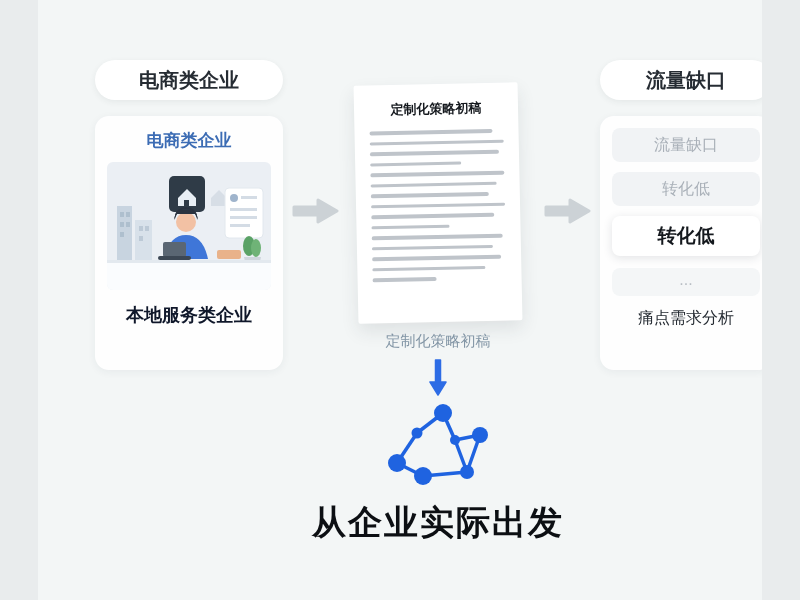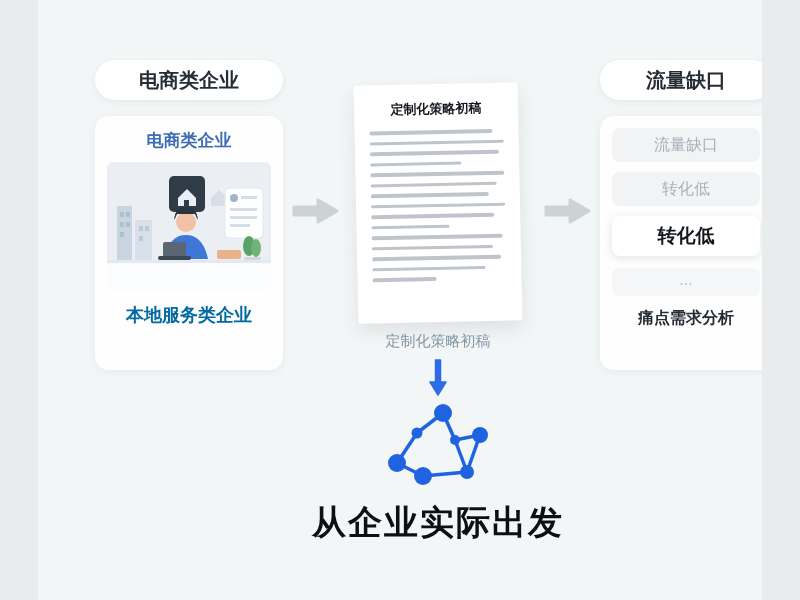--- a/index.html
+++ b/index.html
@@ -22,21 +22,21 @@
   .pill-left{left:57px;top:60px;width:188px;}
   .pill-right{left:562px;top:60px;width:172px;}
   
   .card{
     position:absolute;background:#fefefe;border-radius:14px;
     box-shadow:0 2px 8px rgba(40,50,60,.06);
   }
   .card-left{left:57px;top:116px;width:188px;height:254px;}
   .card-title{margin-top:13px;text-align:center;font-size:17px;font-weight:700;color:#3c6cb4;}
   .illustration{margin:10px 12px 0 12px;height:128px;border-radius:6px;overflow:hidden;}
-  .card-caption{margin-top:13px;text-align:center;font-size:18px;font-weight:700;color:#0369a1;}
+  .card-caption{margin-top:13px;text-align:center;font-size:18px;font-weight:700;color:#0f172a;}
   
   .document{
     position:absolute;left:318px;top:84px;width:164px;height:238px;
     background:#ffffff;box-shadow:0 8px 18px rgba(40,50,60,.10);
     transform:rotate(-1.2deg);border-radius:2px;
   }
   .doc-title{margin-top:16px;text-align:center;font-size:13px;font-weight:700;color:#15191e;}
   .doc-lines{margin:12px 15px 0 15px;}
   .doc-lines div{height:3.5px;background:#bfc4ca;border-radius:2px;margin-bottom:7px;}
   .doc-lines div:nth-child(1){width:92%;}
@@ -78,21 +78,21 @@
     background:#f1f3f5;color:#a9b0b8;font-size:16px;height:34px;line-height:34px;
   }
   .item-bold{
     background:#ffffff;color:#14181d;font-size:19px;font-weight:700;height:40px;line-height:40px;
     box-shadow:0 2px 10px rgba(40,50,60,.13);margin-bottom:12px;
   }
   .item-dots{
     background:#f4f6f7;color:#b8bec4;font-size:16px;height:28px;line-height:24px;
   }
   .right-caption{
-    margin-top:12px;text-align:center;font-size:16px;font-weight:700;color:#262c33;
+    margin-top:12px;text-align:center;font-size:16px;font-weight:400;color:#262c33;
   }
 </style>
 </head>
 <body>
 
 <div class="canvas">
 
   <div class="pill pill-left">
     <span>电商类企业</span>
   </div>

